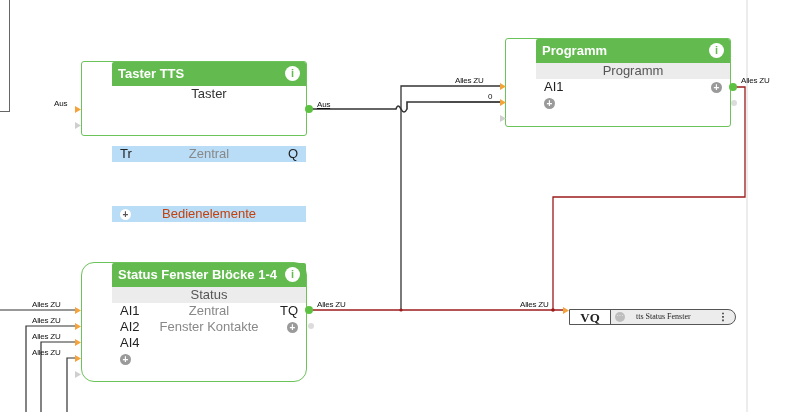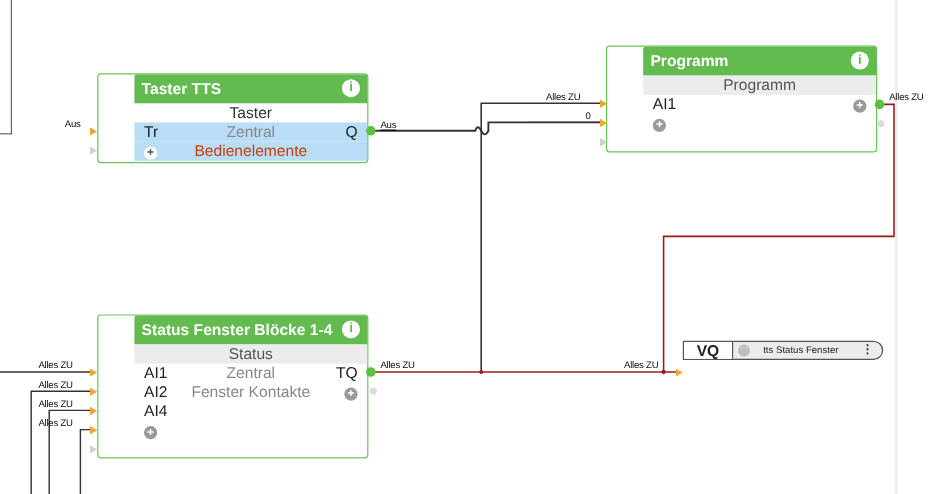--- a/index.html
+++ b/index.html
@@ -8,28 +8,28 @@
   .topleft-box{position:absolute;left:-2px;top:-2px;width:11px;height:112px;border:1px solid #666;border-left:none;}
   svg.wires{position:absolute;left:0;top:0;width:787px;height:412px;}
   .block{position:absolute;background:#fff;border:1px solid #6cc35a;border-radius:3px;box-sizing:border-box;padding-left:30px;}
   .block .hdr{height:24px;background:#63bb4f;color:#fff;font-weight:bold;font-size:13px;line-height:24px;padding-left:6px;position:relative;border-radius:2px 2px 0 0;}
   .block .hdr .info{position:absolute;right:6px;top:4px;width:15px;height:15px;border-radius:50%;background:#fff;color:#63bb4f;font-size:11px;line-height:15px;text-align:center;font-weight:bold;}
   .row{height:16px;line-height:16px;font-size:13px;position:relative;color:#222;}
   .row .c{position:absolute;left:0;right:0;text-align:center;color:#888;}
   .row .l{position:absolute;left:8px;color:#222;}
   .row .r{position:absolute;right:8px;color:#222;}
   .sub{background:#ececec;text-align:center;color:#555;}
-  .blue{background:#b9dcf7;}
+  .blue{background:#b9dcf7;margin-top:44px;}
   .plus{display:inline-block;width:11px;height:11px;border-radius:50%;background:#9a9a9a;color:#fff;font-size:10px;line-height:11px;text-align:center;font-weight:bold;}
   .port-in{position:absolute;width:6px;height:7px;background:#f3a33b;clip-path:polygon(0 0,100% 50%,0 100%);}
   .port-in.grey{background:#cfcfcf;}
   .port-out{position:absolute;width:8px;height:8px;border-radius:50%;background:#5cc140;}
   .port-out.grey{background:#dcdcdc;}
   .lbl{position:absolute;font-size:8px;color:#111;white-space:nowrap;letter-spacing:-0.2px;}
-  .vq{position:absolute;left:569px;top:284px;width:167px;height:16px;border:1px solid #555;border-radius:0 8px 8px 0;box-sizing:border-box;background:#ececec;}
+  .vq{position:absolute;left:569px;top:309px;width:167px;height:16px;border:1px solid #555;border-radius:0 8px 8px 0;box-sizing:border-box;background:#ececec;font-family:Liberation Serif, serif;}
   .vq .vqlbl{position:absolute;left:0;top:0;width:40px;height:14px;background:#fff;border-right:1px solid #555;text-align:center;font-size:13px;line-height:15px;font-weight:bold;color:#222;}
   .vq .dots{position:absolute;left:45px;top:2px;width:10px;height:10px;border-radius:50%;background:#bdbdbd;color:#fff;font-size:7px;line-height:8px;text-align:center;}
   .vq .name{position:absolute;left:66px;top:0;font-size:8px;line-height:14px;color:#222;}
   .vq .menu{position:absolute;right:7px;top:0;font-size:10px;line-height:14px;color:#222;font-weight:bold;}
 </style>
 </head>
 <body>
 
 <div class="rightline"></div>
 <div class="topleft-box"></div>
@@ -91,21 +91,21 @@
 </div>
 <div class="port-in" style="left:500px;top:83px;"></div>
 <div class="port-in" style="left:500px;top:99px;"></div>
 <div class="port-in grey" style="left:500px;top:115px;"></div>
 <div class="port-out" style="left:729px;top:83px;"></div>
 <div class="port-out grey" style="left:731px;top:100px;width:6px;height:6px;"></div>
 <span class="lbl" style="left:455px;top:76px;">Alles ZU</span>
 <span class="lbl" style="left:488px;top:92px;">0</span>
 <span class="lbl" style="left:741px;top:76px;">Alles ZU</span>
 
-<div class="block" style="left:81px;top:262px;width:226px;height:120px;">
+<div class="block" style="left:81px;top:262px;width:226px;height:120px;border-radius:13px;">
   <div class="hdr">
     <span>Status Fenster Blöcke 1-4</span>
     <span class="info">i</span>
   </div>
   <div class="row sub">Status</div>
   <div class="row">
     <span class="l">AI1</span>
     <span class="c">Zentral</span>
     <span class="r">TQ</span>
   </div>

